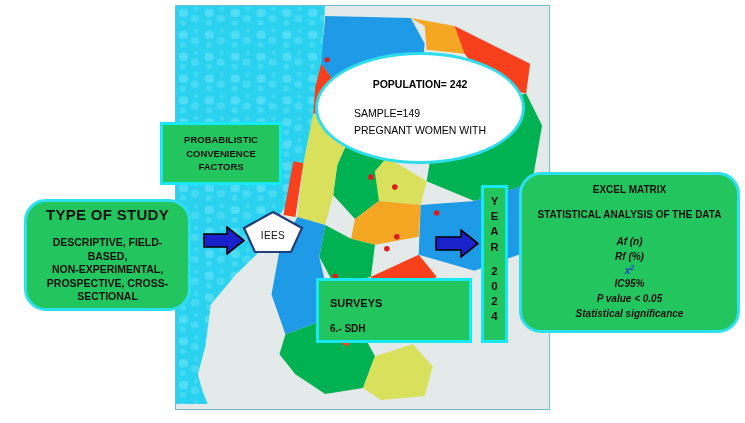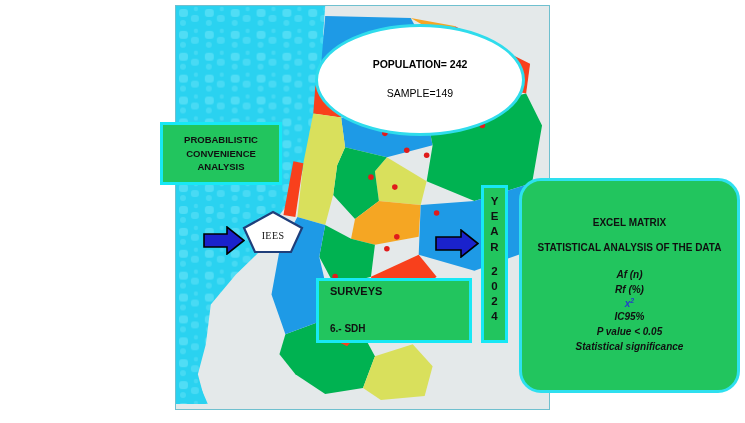--- a/index.html
+++ b/index.html
@@ -68,79 +68,78 @@
     left: 160px; top: 122px; width: 122px; height: 63px;
     padding: 4px 6px;
   }
   #sampling-box .line {
     font-size: 9.5px; font-weight: bold; line-height: 1.45;
   }
 
   
   #population-ellipse {
     position: absolute;
-    left: 315px; top: 24px; width: 210px; height: 112px;
+    left: 315px; top: 52px; width: 210px; height: 112px;
     background: #ffffff;
     border: 3px solid #2fdcec;
     border-radius: 50%;
     box-sizing: border-box;
     display: flex; flex-direction: column;
     align-items: center; justify-content: center;
     text-align: left;
   }
   #population-ellipse .pop {
     font-size: 10.5px; font-weight: bold; margin-bottom: 15px;
   }
   #population-ellipse .smp {
     font-size: 10.5px; font-weight: normal; line-height: 1.6;
   }
 
   
   #surveys-box {
     left: 316px; top: 278px; width: 156px; height: 65px;
     align-items: flex-start; justify-content: space-between;
-    padding: 4px 0 4px 11px; text-align: left;
+    padding: 16px 0 4px 11px; text-align: left;
   }
   #surveys-box .hdr { font-size: 11px; font-weight: bold; margin-bottom: 13px; }
   #surveys-box .itm { font-size: 10px; font-weight: bold; line-height: 1.45; }
 
   
   #year-box {
     left: 481px; top: 185px; width: 27px; height: 158px;
     padding: 6px 0;
     justify-content: flex-start;
   }
   #year-box .ch {
     font-size: 11.5px; font-weight: bold; line-height: 1.32;
   }
   #year-box .gap { height: 9px; }
 
   
   #excel-box {
-    left: 519px; top: 178px; width: 221px; height: 215px;
+    left: 519px; top: 172px; width: 221px; height: 161px;
     padding: 8px 6px;
   }
   #excel-box .hdr1 { font-size: 10px; font-weight: bold; margin-bottom: 14px; }
   #excel-box .hdr2 { font-size: 10px; font-weight: bold; margin-bottom: 14px; text-align: center; }
   #excel-box .stat { font-size: 10px; font-weight: bold; line-height: 1.5; font-style: italic; }
   #excel-box .chi  { font-size: 10px; font-weight: bold; color: #2540c8; font-style: italic; }
   #excel-box .chi sup { font-size: 7px; }
 
   
   .penta {
     position: absolute;
     display: flex; align-items: center; justify-content: center;
   }
   .penta svg { position: absolute; left: 0; top: 0; }
   .penta .lbl {
     position: relative;
     font-size: 10px; font-weight: normal;
     color: #111; letter-spacing: .4px;
     margin-top: 6px;
-    font-family: Liberation Serif, serif;
   }
   #badge-iees { left: 242px; top: 210px; width: 62px; height: 44px; }
   #badge-msp  { left: 248px; top: 252px; width: 62px; height: 44px; }
 
   
   .arrow { position: absolute; }
   #arrow-left  { left: 203px; top: 226px; width: 42px; height: 29px; }
   #arrow-right { left: 435px; top: 229px; width: 44px; height: 29px; }
 </style>
 </head>
@@ -215,31 +214,41 @@
         <circle cx="262" cy="208" r="2.8"></circle>
         <circle cx="222" cy="232" r="2.8"></circle>
         <circle cx="212" cy="244" r="2.8"></circle>
         <circle cx="160" cy="272" r="2.8"></circle>
         <circle cx="166" cy="298" r="2.8"></circle>
         <circle cx="308" cy="120" r="2.8"></circle>
       </g>
     </svg>
   </div>
 
+  <div class="callout cyan-round" id="type-of-study">
+    <div class="title">TYPE OF STUDY</div>
+    <div class="body">
+      <div>DESCRIPTIVE, FIELD-BASED,</div>
+      <div>NON-EXPERIMENTAL,</div>
+      <div>PROSPECTIVE, CROSS-</div>
+      <div>SECTIONAL</div>
+    </div>
+  </div>
 
   <div class="callout cyan-square" id="sampling-box">
     <div class="line">PROBABILISTIC</div>
     <div class="line">CONVENIENCE</div>
-    <div class="line">ANALYSIS</div>
+    <div class="line">FACTORS</div>
   </div>
 
   <div id="population-ellipse">
     <div class="pop">POPULATION= 242</div>
     <div class="smp">
       <div>SAMPLE=149</div>
+      <div>PREGNANT WOMEN WITH</div>
     </div>
   </div>
 
   <div class="penta" id="badge-iees">
     <svg width="62" height="44" viewBox="0 0 62 44">
       <polygon points="31,2 60,18 49,42 13,42 2,18" fill="#ffffff" stroke="#1f3e7a" stroke-width="2.2"></polygon>
     </svg>
     <span class="lbl">IEES</span>
   </div>
 

